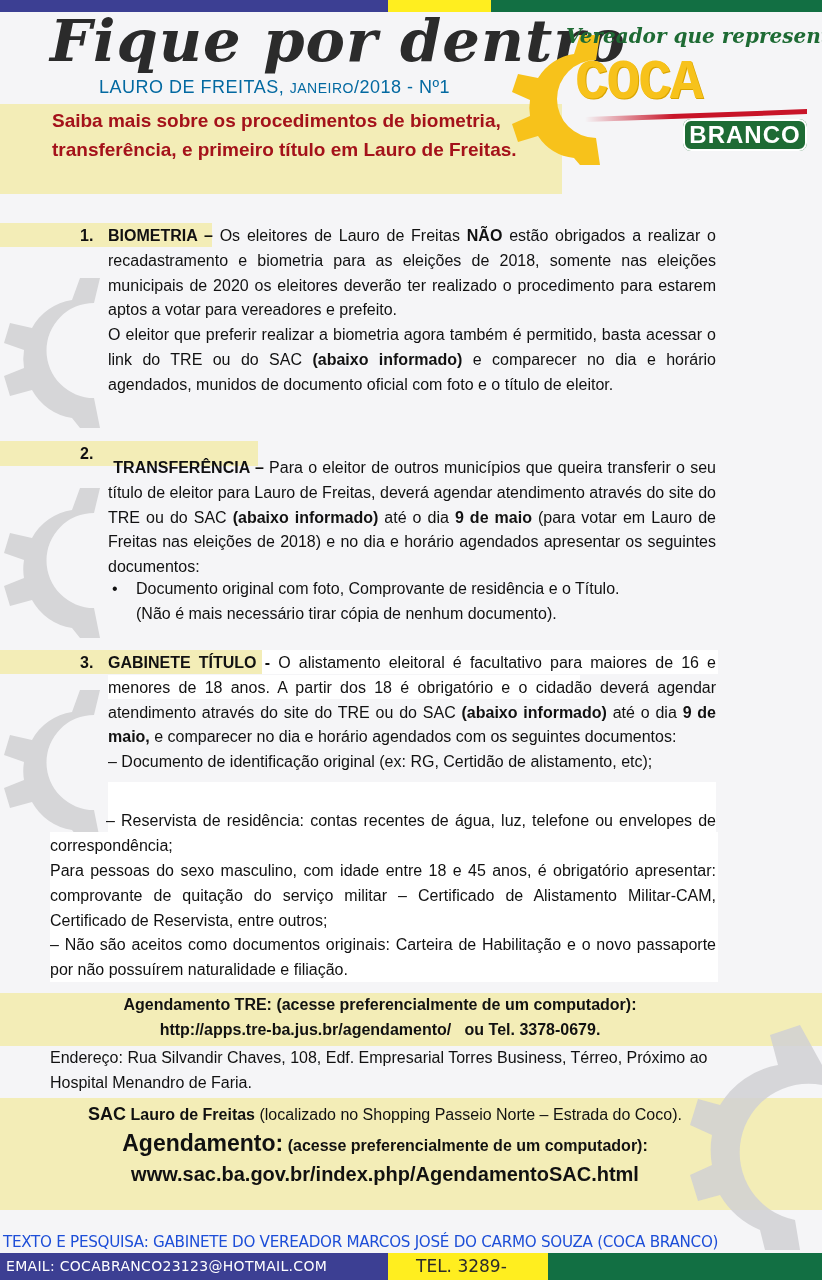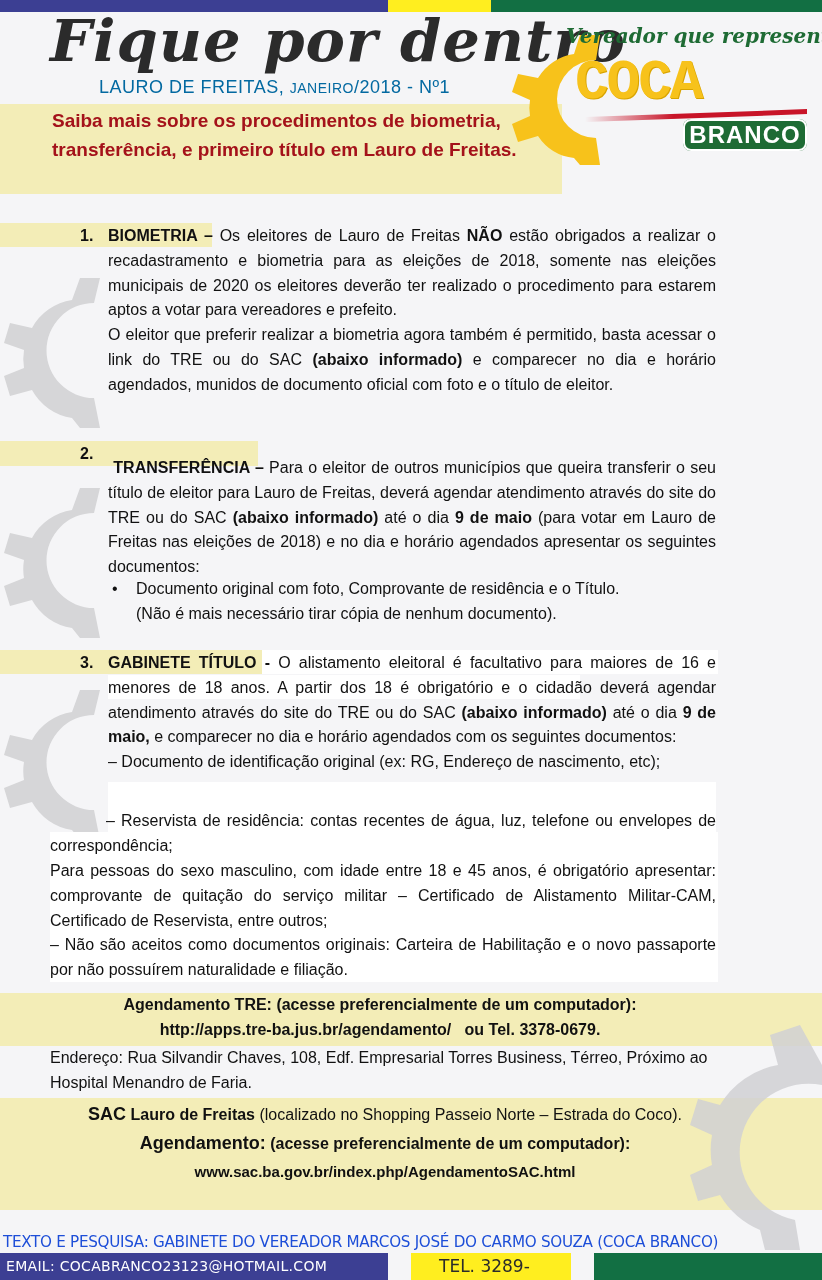--- a/index.html
+++ b/index.html
@@ -86,21 +86,21 @@
     .yellow-band { position: absolute; left: 0; width: 822px; background: #f3edb7; }
 
     .center { text-align: center; }
 
     
     .foot-line1 {
       position: absolute; left: 3px; top: 1232px; width: 820px;
       font-family: "DejaVu Sans", sans-serif; font-size: 15.2px; color: #1d4ed8;
       letter-spacing: -0.3px; white-space: nowrap; line-height: 20px;
     }
-    .foot-bar { position: absolute; left: 0; top: 1253px; height: 27px; width: 822px; display: flex; gap: 23px; }
+    .foot-bar { position: absolute; left: 0; top: 1253px; height: 27px; width: 822px; display: flex; }
     .foot-bar .fb-blue { width: 388px; background: #3c3f93; color: #fff;
       font-family: "DejaVu Sans", sans-serif; font-size: 14px; line-height: 27px; padding-left: 6px; letter-spacing: 0.3px; }
     .foot-bar .fb-yellow { width: 160px; background: #ffee1f; color: #2b2b2b;
       font-family: "DejaVu Sans", sans-serif; font-size: 17px; line-height: 27px; padding-left: 28px; }
     .foot-bar .fb-green { flex: 1; background: #126f43; }
 
     .gear { position: absolute; }
   </style>
 </head>
 <body>
@@ -161,21 +161,21 @@
 </div>
 
 <div class="label-hl" style="left:0;top:650px;width:262px;height:24px"></div>
 <div class="white-hl" style="left:262px;top:650px;width:456px;height:24px"></div>
 <div class="white-hl" style="left:108px;top:675px;width:472px;height:24px"></div>
 <div class="white-hl" style="left:108px;top:782px;width:608px;height:200px"></div>
 <div class="white-hl" style="left:50px;top:832px;width:668px;height:150px"></div>
 <div class="txt" style="left:80px;top:651px;font-weight:bold">3.</div>
 <div class="txt just" style="left:108px;top:651px;width:608px">
   <p><b>GABINETE TÍTULO -</b><span> O alistamento eleitoral é facultativo para maiores de 16 e menores de 18 anos. A partir dos 18 é obrigatório e o cidadão deverá agendar atendimento através do site do TRE ou do SAC </span><b>(abaixo informado)</b><span> até o dia </span><b>9 de maio,</b><span> e comparecer no dia e horário agendados com os seguintes documentos:</span></p>
-  <p>– Documento de identificação original (ex: RG, Endereço de nascimento, etc);</p>
+  <p>– Documento de identificação original (ex: RG, Certidão de alistamento, etc);</p>
 </div>
 <div class="txt just" style="left:50px;top:809px;width:666px;text-indent:56px">– Reservista de residência: contas recentes de água, luz, telefone ou envelopes de correspondência;</div>
 <div class="txt just" style="left:50px;top:859px;width:666px">Para pessoas do sexo masculino, com idade entre 18 e 45 anos, é obrigatório apresentar: comprovante de quitação do serviço militar – Certificado de Alistamento Militar-CAM, Certificado de Reservista, entre outros;</div>
 <div class="txt just" style="left:50px;top:933px;width:666px">– Não são aceitos como documentos originais: Carteira de Habilitação e o novo passaporte por não possuírem naturalidade e filiação.</div>
 
 <div class="yellow-band" style="top:993px;height:53px"></div>
 <div class="txt center" style="left:0;top:993px;width:760px;font-weight:bold">
   <div>Agendamento TRE: (acesse preferencialmente de um computador):</div>
   <div>
     <span>http://apps.tre-ba.jus.br/agendamento/</span>&nbsp;&nbsp;
@@ -185,22 +185,22 @@
 <div class="txt" style="left:50px;top:1046px;width:670px">Endereço: Rua Silvandir Chaves, 108, Edf. Empresarial Torres Business, Térreo, Próximo ao Hospital Menandro de Faria.</div>
 
 <div class="yellow-band" style="top:1098px;height:112px"></div>
 
 <svg class="gear" style="left:690px;top:1025px" width="132" height="225" viewBox="0 0 132 225">
   <path d="M110 0 L80 10 L88 40 A85 85 0 0 0 30 80 L8 74 L0 100 L22 110 A85 85 0 0 0 22 140 L0 150 L8 176 L30 170 A85 85 0 0 0 70 205 L75 225 L110 225 L105 195 A60 60 0 0 1 132 60 L132 40 Z" fill="#d0d0d4" opacity="0.85"></path>
 </svg>
 
 <div class="txt center" style="left:0;top:1100px;width:770px">
   <div style="font-size:16px;line-height:28px"><b style="font-size:18px">SAC</b><b> Lauro de Freitas</b><span> (localizado no Shopping Passeio Norte – Estrada do Coco).</span></div>
-  <div style="line-height:28px"><b style="font-size:18px">Agendamento:</b><b> (acesse preferencialmente de um computador):</b></div>
-  <div style="font-size:15px;font-weight:bold;line-height:28px">www.sac.ba.gov.br/index.php/AgendamentoSAC.html</div>
+  <div style="line-height:28px"><b style="font-size:23px">Agendamento:</b><b> (acesse preferencialmente de um computador):</b></div>
+  <div style="font-size:20px;font-weight:bold;line-height:28px">www.sac.ba.gov.br/index.php/AgendamentoSAC.html</div>
 </div>
 
 <div class="foot-line1">TEXTO E PESQUISA: GABINETE DO VEREADOR MARCOS JOSÉ DO CARMO SOUZA (COCA BRANCO)</div>
 <div class="foot-bar">
   <div class="fb-blue">EMAIL: COCABRANCO23123@HOTMAIL.COM</div>
   <div class="fb-yellow">TEL. 3289-7214</div>
   <div class="fb-green"></div>
 </div>
 
 </body></html>

